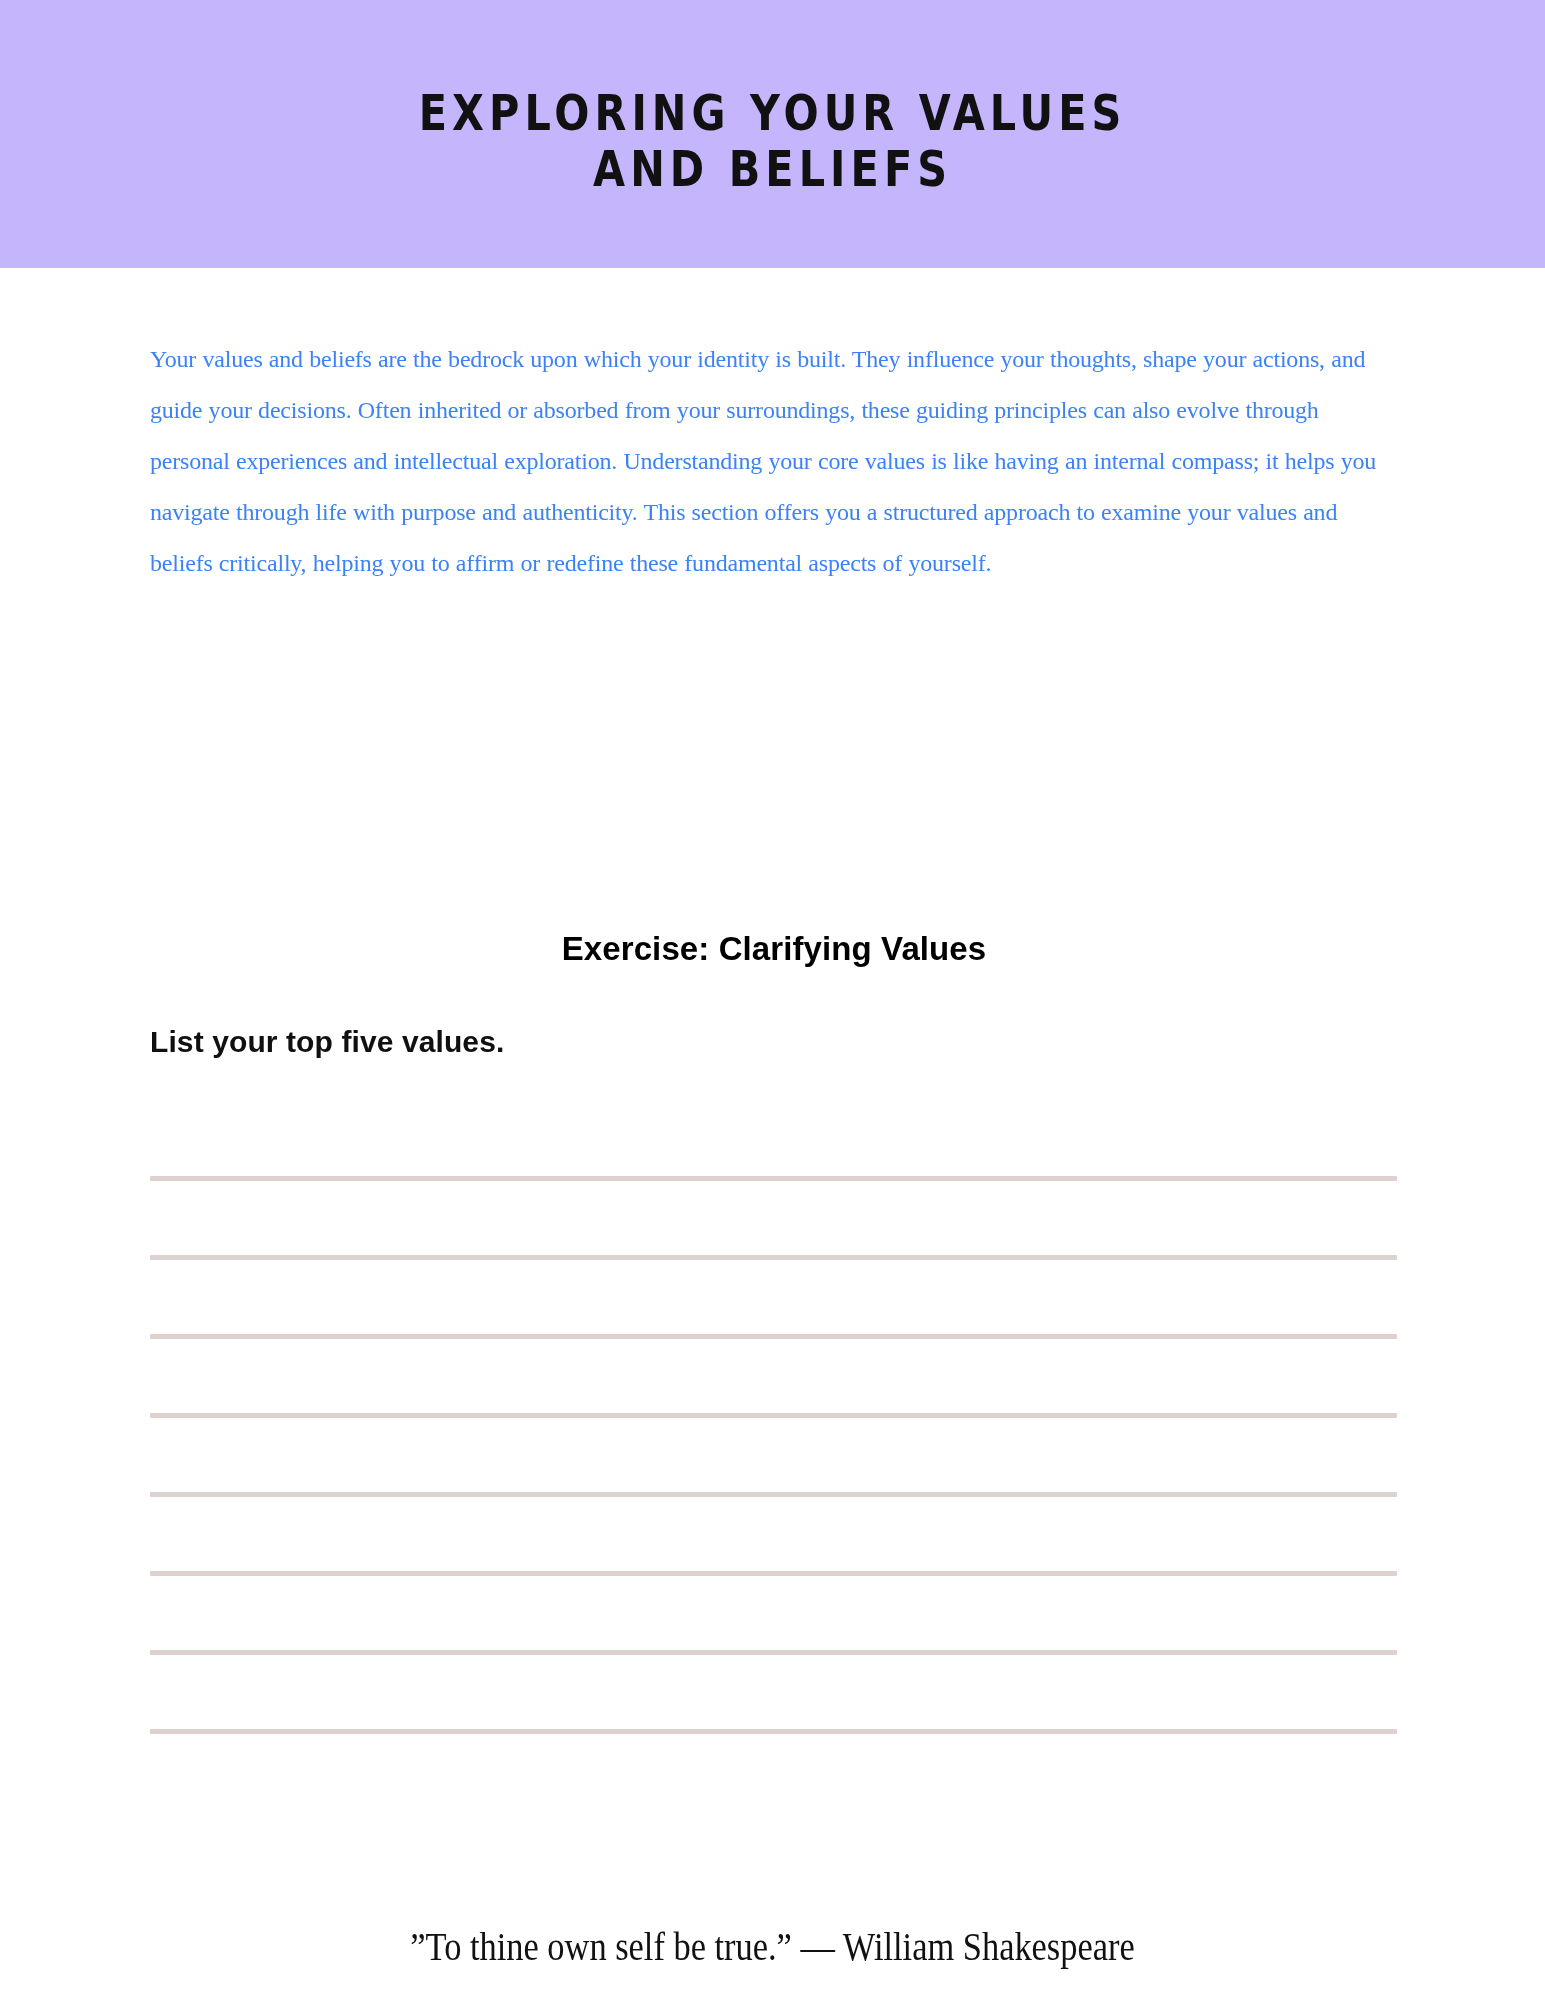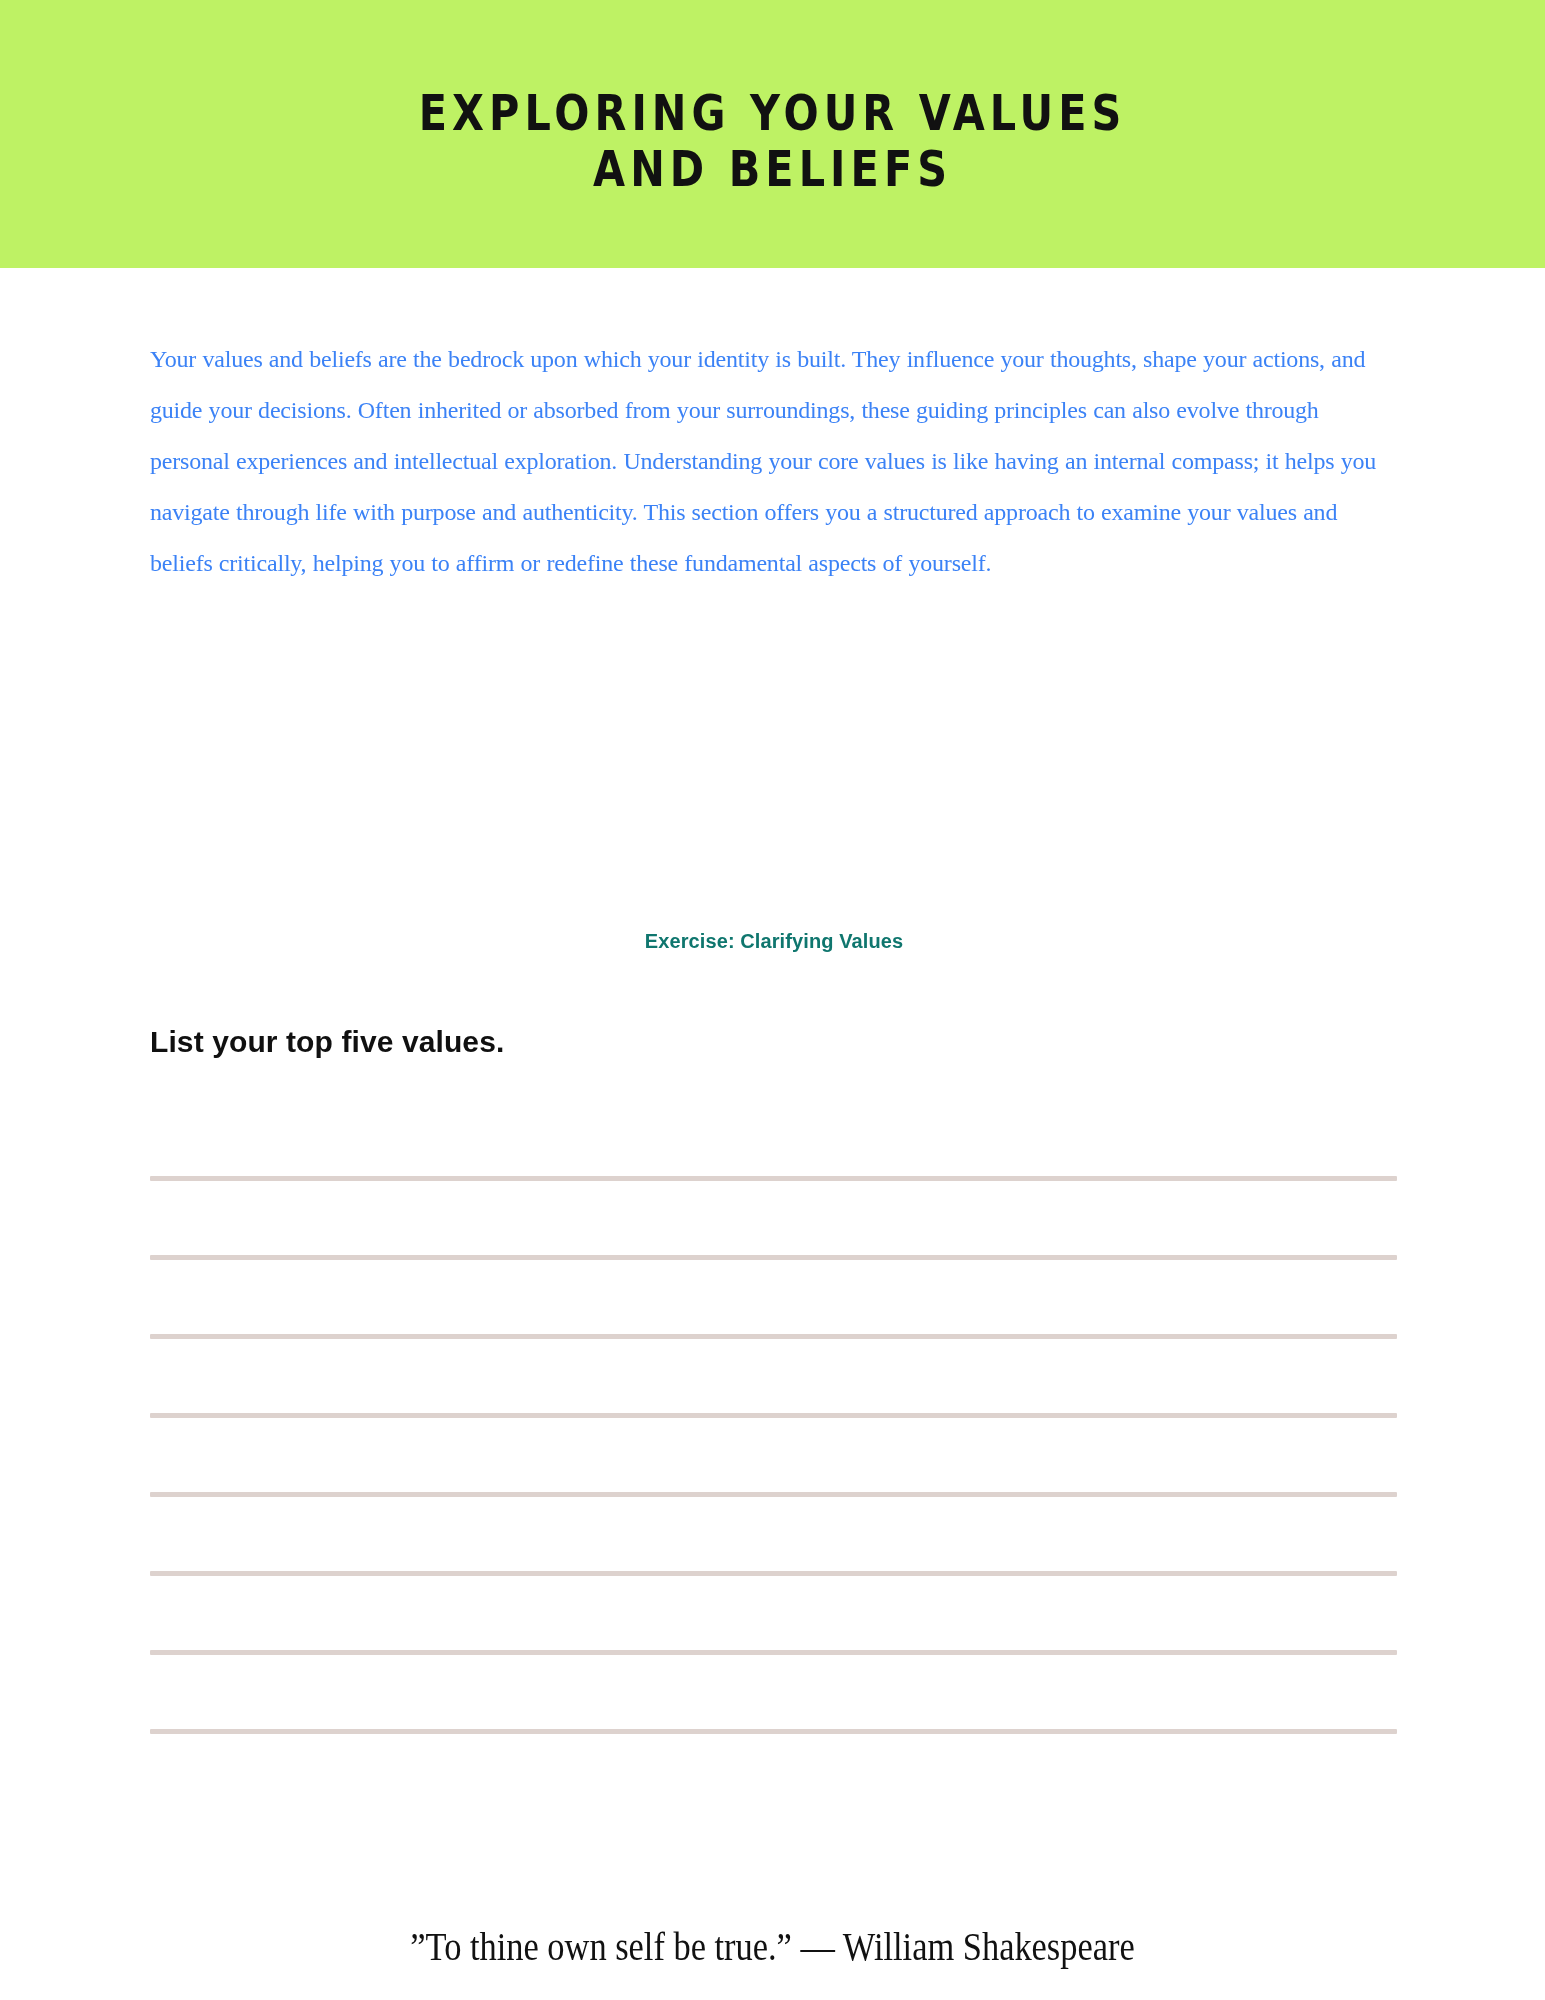--- a/index.html
+++ b/index.html
@@ -13,21 +13,21 @@
   body {
     font-family: "Liberation Sans", "DejaVu Sans", sans-serif;
     position: relative;
     overflow: hidden;
   }
 
   
   .header-band {
     width: 1545px;
     height: 268px;
-    background: #bef264;
+    background: #c4b5fd;
     display: flex;
     align-items: center;
     justify-content: center;
   }
 
   .header-title {
     font-family: "Liberation Sans Narrow", "DejaVu Sans Condensed", "Liberation Sans", sans-serif;
     font-weight: 700;
     font-size: 50px;
     line-height: 1.12;
@@ -60,23 +60,23 @@
     word-spacing: 0.5px;
     font-family: Liberation Serif, serif;
   }
 
   .exercise-heading {
     position: absolute;
     left: 150px;
     top: 662px;         
     width: 1248px;
     text-align: center;
-    font-size: 20px;
+    font-size: 33px;
     font-weight: 700;
-    color: #0f766e;
+    color: #000000;
     letter-spacing: 0.1px;
   }
 
   .prompt-label {
     position: absolute;
     left: 150px;
     top: 757px;        
     font-size: 30px;
     font-weight: 700;
     color: #101010;

